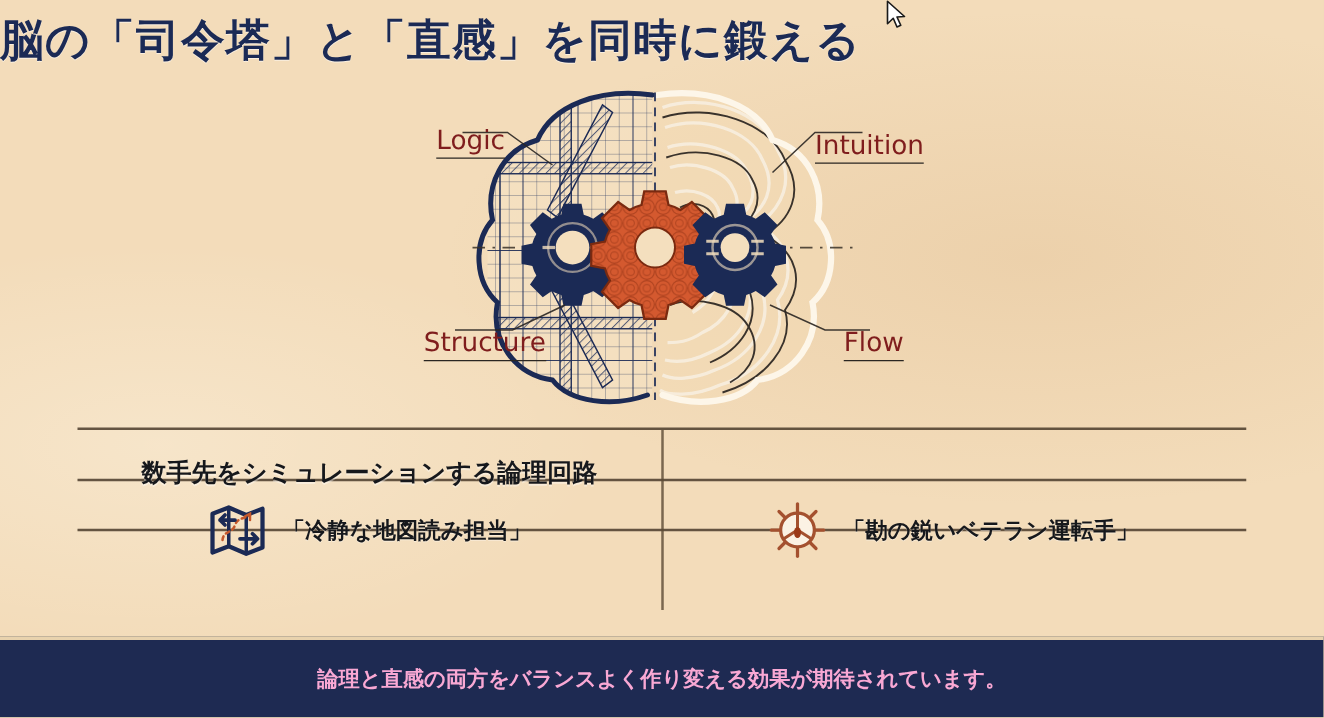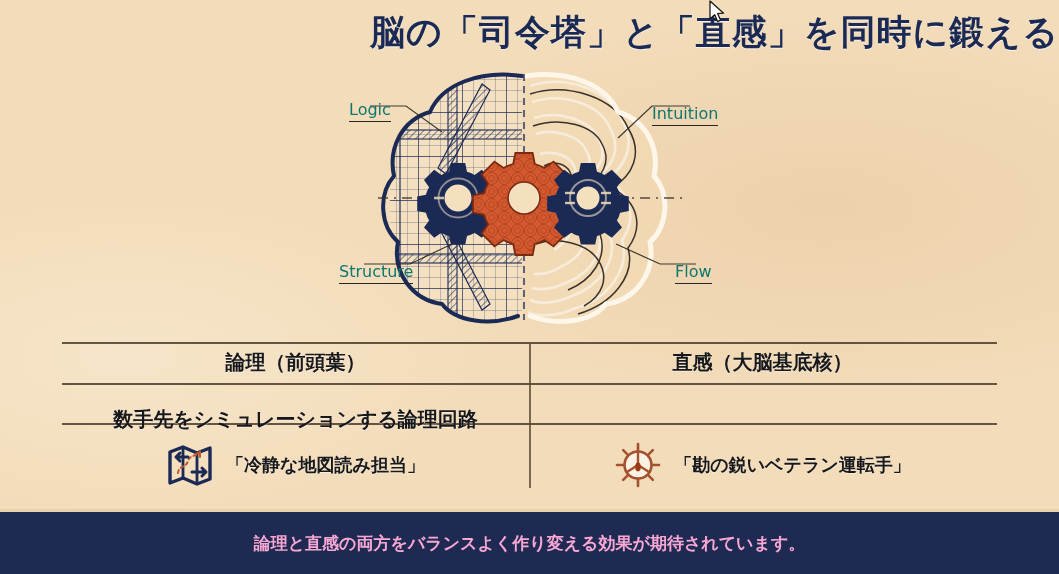--- a/index.html
+++ b/index.html
@@ -36,37 +36,37 @@
     position:absolute; inset:0;
     background:
       radial-gradient(ellipse 62% 48% at 78% 36%, rgba(201,150,92,0.16), rgba(201,150,92,0) 72%),
       radial-gradient(ellipse 48% 40% at 12% 62%, rgba(255,250,238,0.30), rgba(255,250,238,0) 70%);
     pointer-events:none;
   }
 
   
   #title {
     position:absolute; top:9px; left:0; width:1059px;
-    text-align:right;
+    text-align:left;
     font-family:"DejaVu Serif","Liberation Serif",serif;
     font-size:35px; font-weight:700;
     color:#1b2a55;
     letter-spacing:1px;
     text-shadow:0 1px 0 rgba(255,255,255,0.55);
     white-space:nowrap;
   }
 
   
   #brain-figure { position:absolute; left:330px; top:68px; width:400px; height:258px; }
   #brain-svg { display:block; }
 
   .diagram-label {
     position:absolute;
     font-family:"DejaVu Sans","Liberation Sans",sans-serif;
-    font-size:16px; color:#0f766e;
+    font-size:21px; color:#7f1d1d;
     white-space:nowrap;
     padding-bottom:2px;
   }
   #label-logic     { left:349px; top:100px; }
   #label-intuition { left:652px; top:104px; }
   #label-structure { left:339px; top:262px; }
   #label-flow      { left:675px; top:262px;text-align:right; }
 
   
   #table {
@@ -251,24 +251,20 @@
   <div class="diagram-label" id="label-intuition" style="border-bottom: 1.2px solid rgb(42, 38, 34);">Intuition</div>
   <div class="diagram-label" id="label-structure" style="border-bottom: 1.2px solid rgb(42, 38, 34);">Structure</div>
   <div class="diagram-label" id="label-flow" style="border-bottom: 1.2px solid rgb(42, 38, 34);">Flow</div>
 
   <div id="table">
     <div class="hline" id="h0"></div>
     <div class="hline" id="h1"></div>
     <div class="hline" id="h2"></div>
     <div id="vline"></div>
 
-    <div class="trow r1">
-      <div class="tcell head">論理（前頭葉）</div>
-      <div class="tcell head">直感（大脳基底核）</div>
-    </div>
 
     <div class="trow r2">
       <div class="tcell desc">数手先をシミュレーションする論理回路</div>
     </div>
 
     <div class="trow r3">
       <div class="tcell tag">
         <svg class="tag-icon" viewBox="0 0 48 48">
           <path d="M4 11 L17 6 L31 12 L44 7 L44 38 L31 43 L17 37 L4 42 Z" fill="none" stroke="#1b2a55" stroke-width="3.4" stroke-linejoin="round"></path>
           <path d="M17 6 L17 37 M31 12 L31 43" fill="none" stroke="#1b2a55" stroke-width="2.8"></path>

